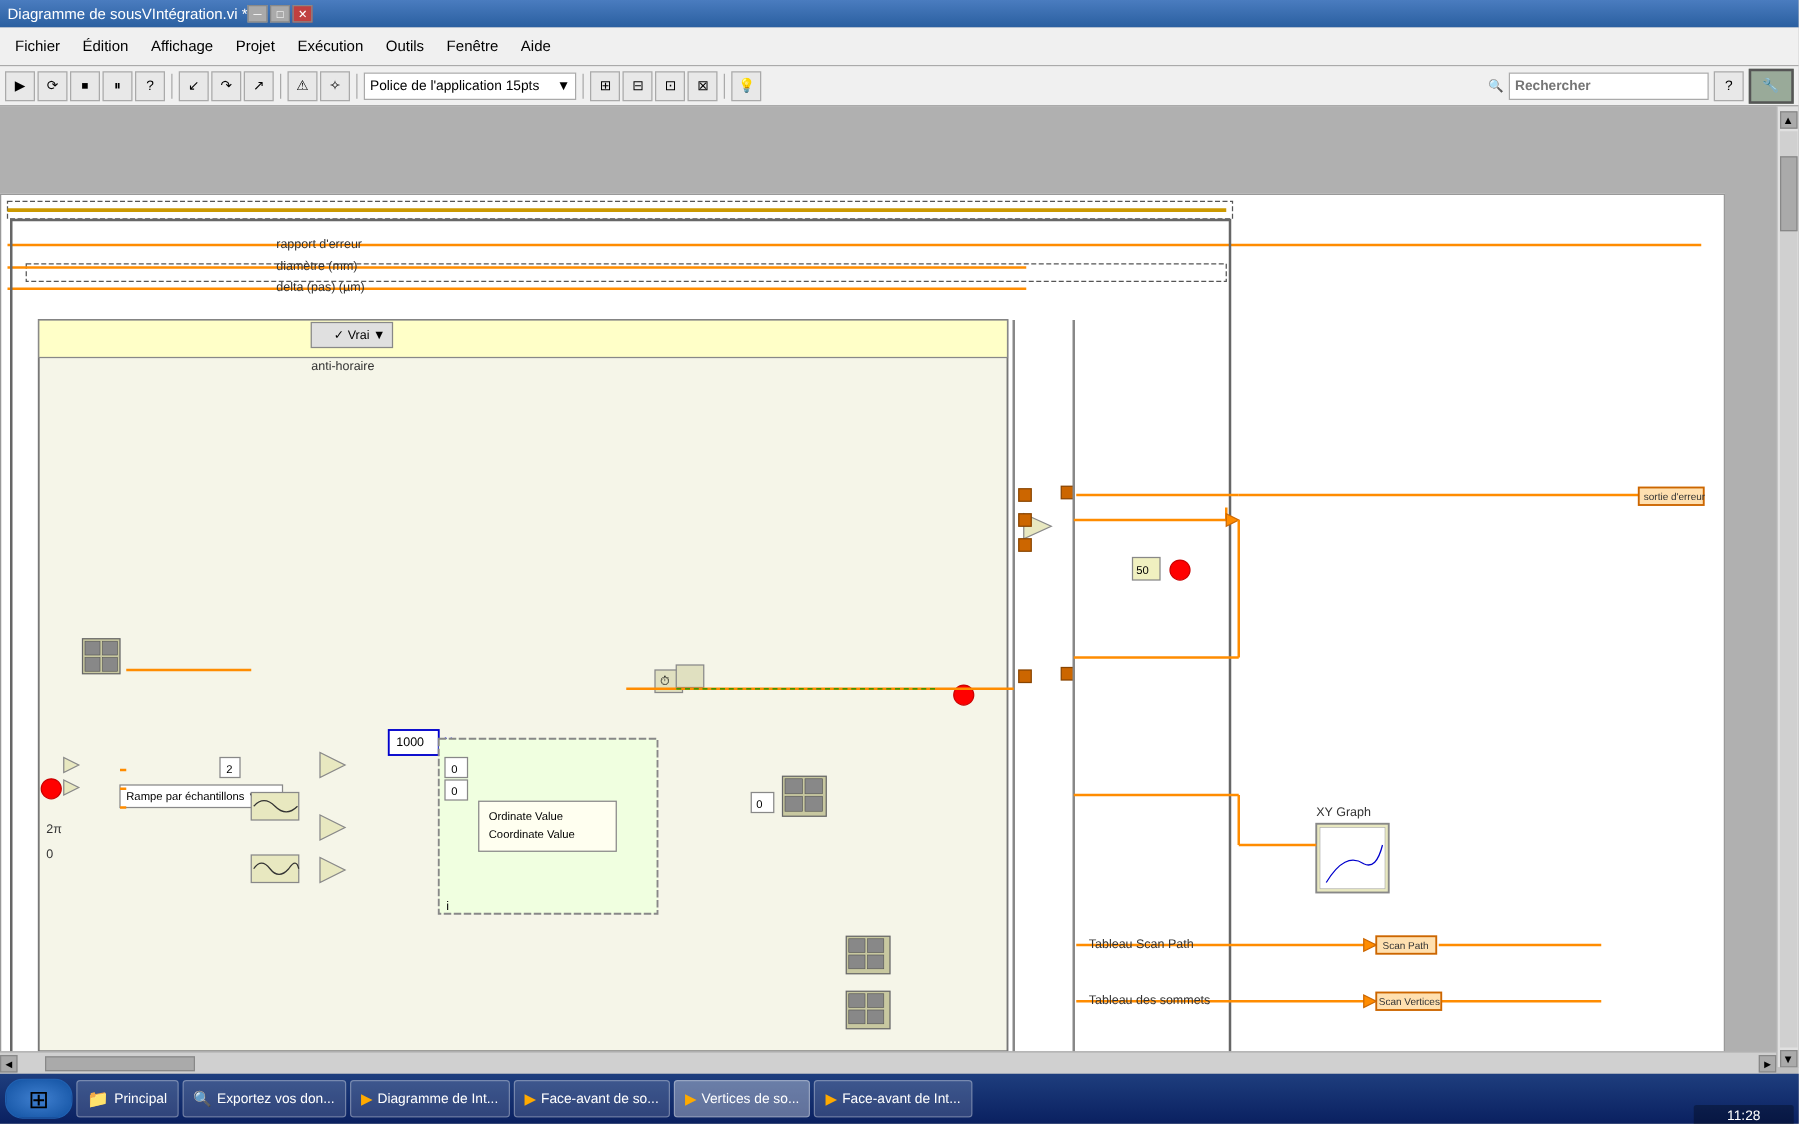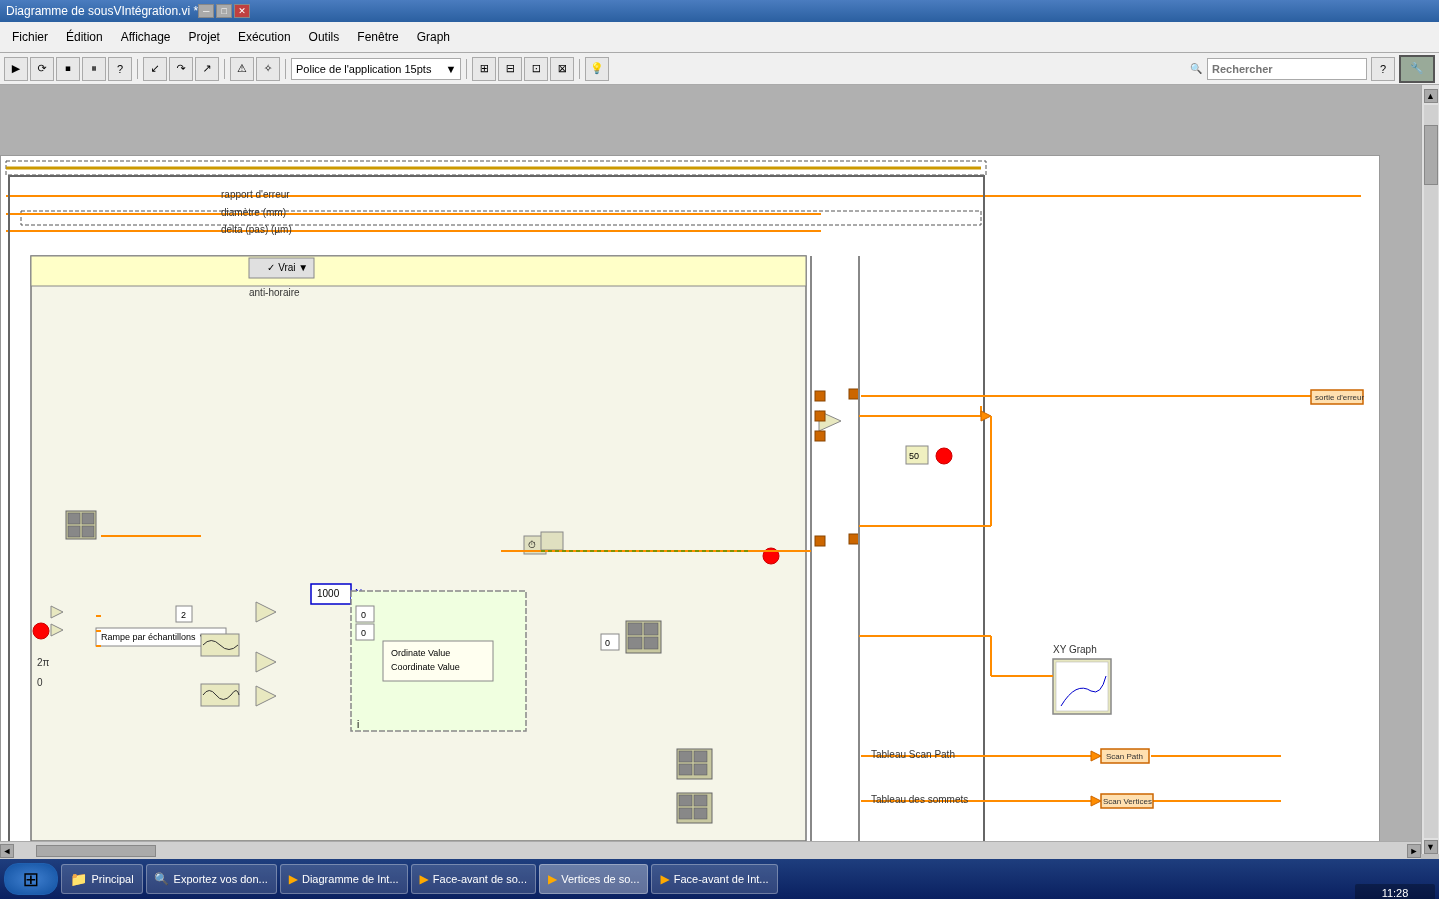--- a/index.html
+++ b/index.html
@@ -64,21 +64,21 @@
 </div>
 
 <div id="menu-bar">
   <span class="menu-item">Fichier</span>
   <span class="menu-item">Édition</span>
   <span class="menu-item">Affichage</span>
   <span class="menu-item">Projet</span>
   <span class="menu-item">Exécution</span>
   <span class="menu-item">Outils</span>
   <span class="menu-item">Fenêtre</span>
-  <span class="menu-item">Graph</span>
+  <span class="menu-item">Aide</span>
 </div>
 
 <div id="toolbar">
   <div class="tb-btn">▶</div>
   <div class="tb-btn">⟳</div>
   <div class="tb-btn">⏹</div>
   <div class="tb-btn">⏸</div>
   <div class="tb-btn">?</div>
   <div class="tb-separator"></div>
   <div class="tb-btn">↙</div>

